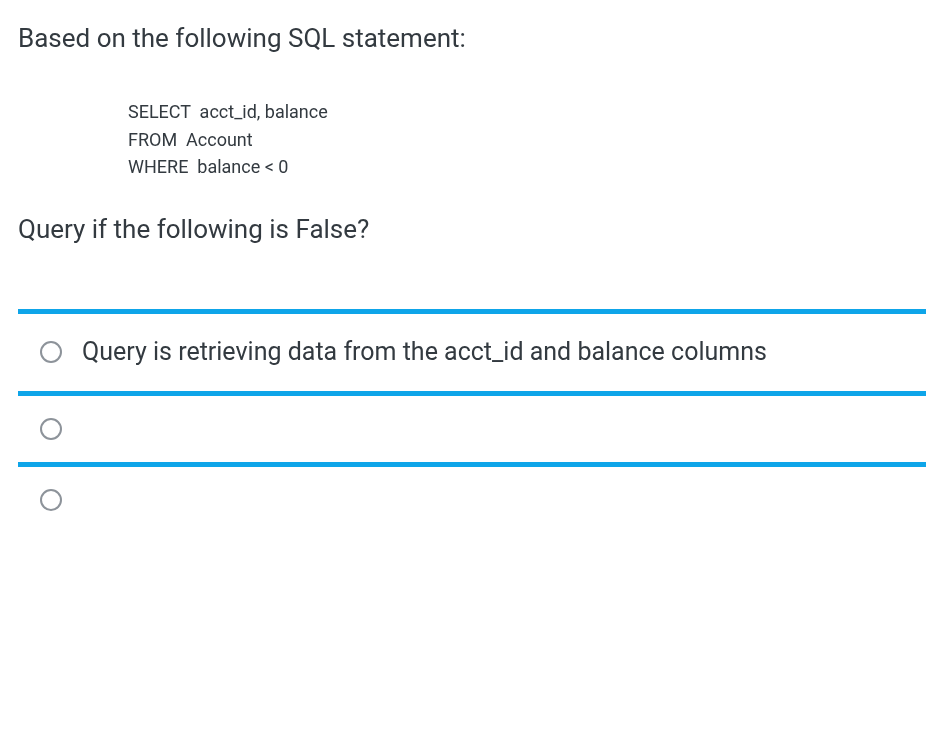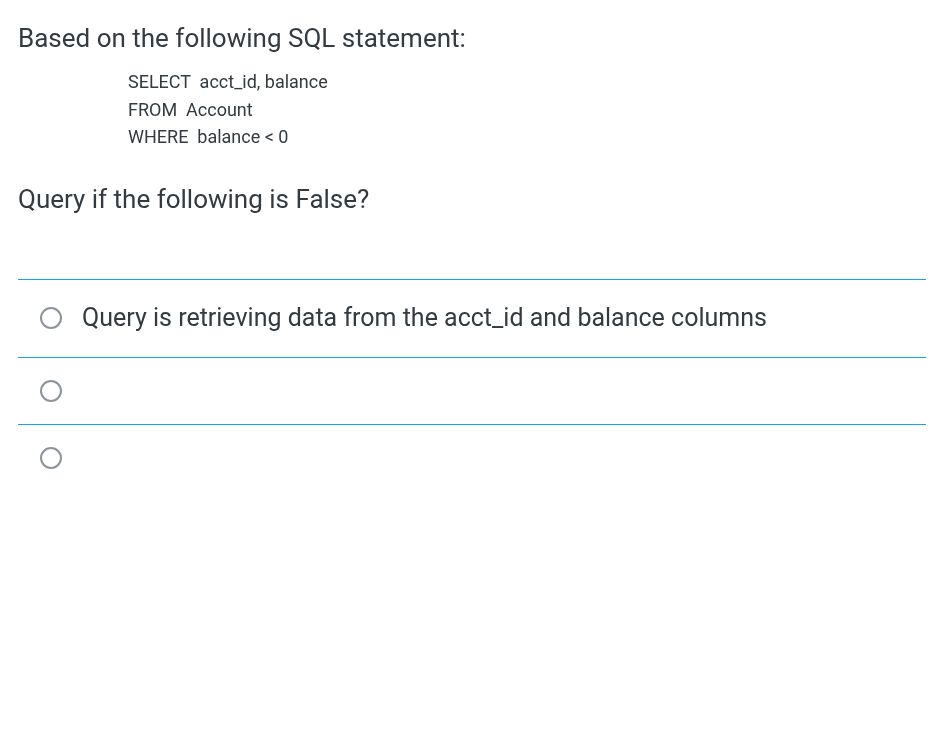--- a/index.html
+++ b/index.html
@@ -12,21 +12,21 @@
   }
   .page {
     padding: 20px 18px 30px 18px;
     box-sizing: border-box;
     width: 944px;
   }
   .prompt {
     font-size: 26px;
     line-height: 1.45;
     color: #333a40;
-    margin-bottom: 10px;
+    margin-bottom: 40px;
   }
   .sql-block {
     margin-left: 110px;
     font-size: 18px;
     line-height: 1.55;
     color: #333a40;
     margin-bottom: 30px;
   }
   .sql-line {
     white-space: pre;
@@ -39,21 +39,21 @@
     line-height: 1.45;
     color: #333a40;
     margin-bottom: 60px;
   }
   .options {
     width: 100%;
   }
   .option {
     display: flex;
     align-items: center;
-    border-top: 1px solid #0ea5e9;
+    border-top: 5px solid #0ea5e9;
     padding: 22px 0 22px 22px;
     cursor: pointer;
   }
   .option:last-child {
     padding-bottom: 10px;
   }
   .radio {
     width: 22px;
     height: 22px;
     border: 2px solid #8d939a;

